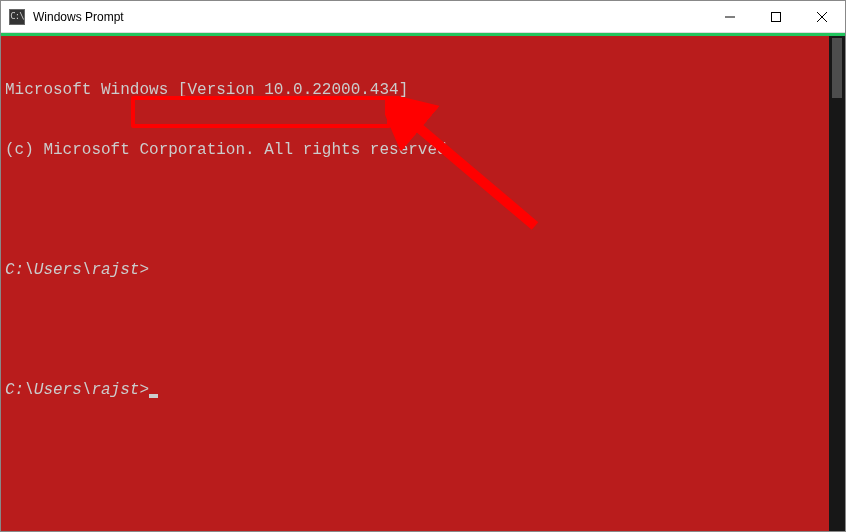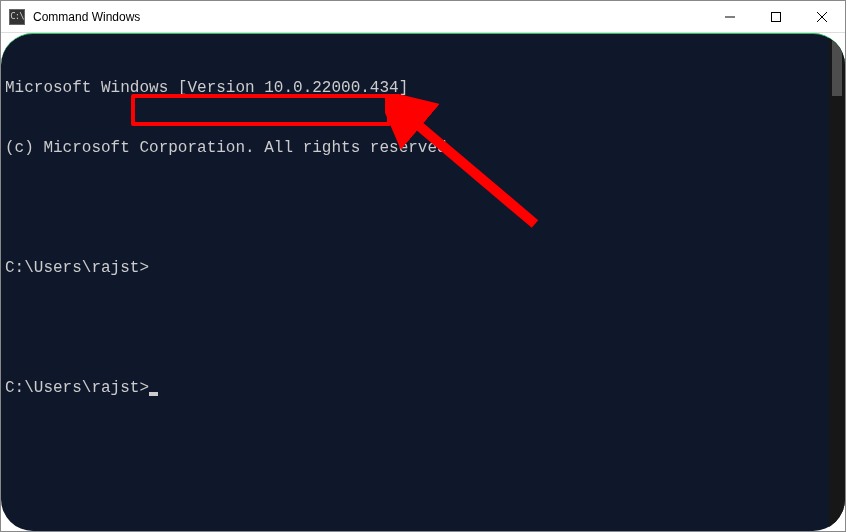--- a/index.html
+++ b/index.html
@@ -55,39 +55,38 @@
       height: 32px;
       display: flex;
       align-items: center;
       justify-content: center;
       cursor: pointer;
     }
     .ctrl svg { width: 10px; height: 10px; stroke: #000; stroke-width: 1; fill: none; }
     .ctrl.close svg { width: 12px; height: 12px; }
     .terminal-wrap {
       flex: 1;
-      background: #0f172a;
+      background: #b91c1c;
       display: flex;
       position: relative;
       overflow: hidden;
-      border-top: 1px solid #22c55e;
-      border-radius: 32px;
+      border-top: 3px solid #22c55e;
     }
     .terminal-area {
       flex: 1;
       padding: 4px 4px;
       font-family: Consolas, 'Courier New', monospace;
       font-size: 16px;
       line-height: 20px;
       color: #cccccc;
       white-space: pre;
       position: relative;
     }
     .line { display: block; }
-    .prompt-line { display: flex; }
+    .prompt-line { display: flex; font-style: italic; }
     .cursor {
       display: inline-block;
       width: 9px;
       height: 4px;
       background: #cccccc;
       vertical-align: baseline;
       margin-top: 14px;
     }
     .scrollbar {
       width: 16px;
@@ -124,21 +123,21 @@
       height: 150px;
     }
   </style>
 </head>
 <body>
 
 <div class="window">
 
   <div class="titlebar">
     <div class="app-icon">C:\</div>
-    <div class="title-text">Command Windows</div>
+    <div class="title-text">Windows Prompt</div>
     <div class="titlebar-spacer"></div>
     <div class="ctrl-group">
       <div class="ctrl">
         <svg viewBox="0 0 10 10">
             <line x1="0" y1="5" x2="10" y2="5"></line>
           </svg>
       </div>
       <div class="ctrl">
         <svg viewBox="0 0 10 10">
             <rect x="0.5" y="0.5" width="9" height="9"></rect>

